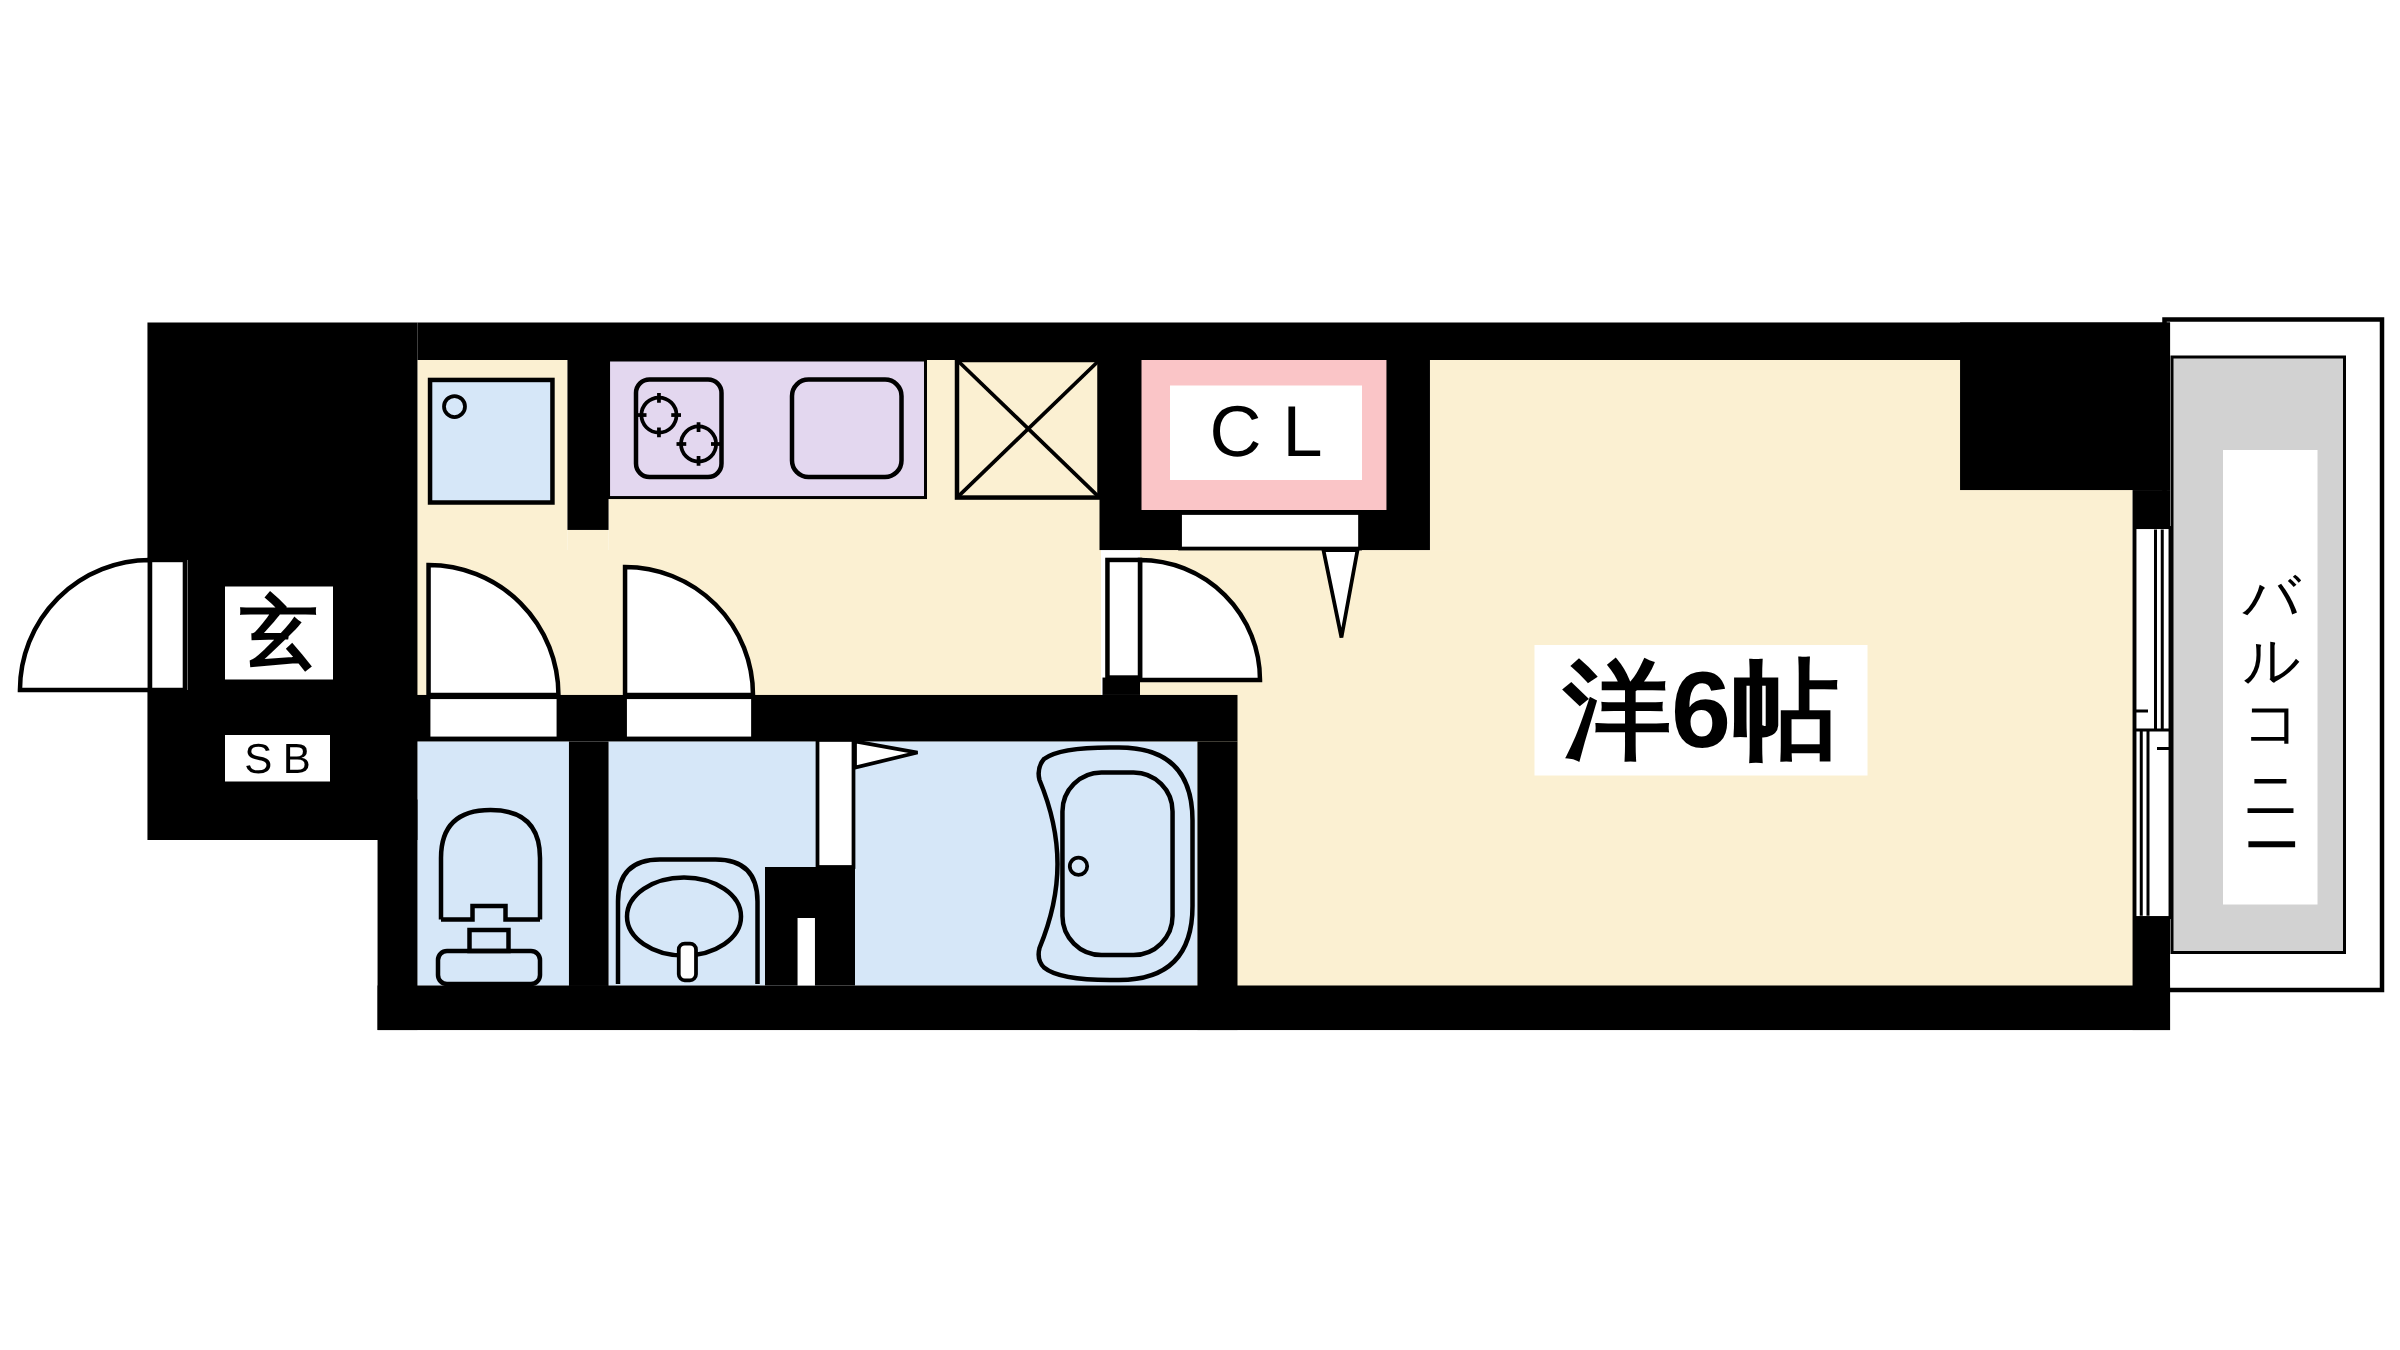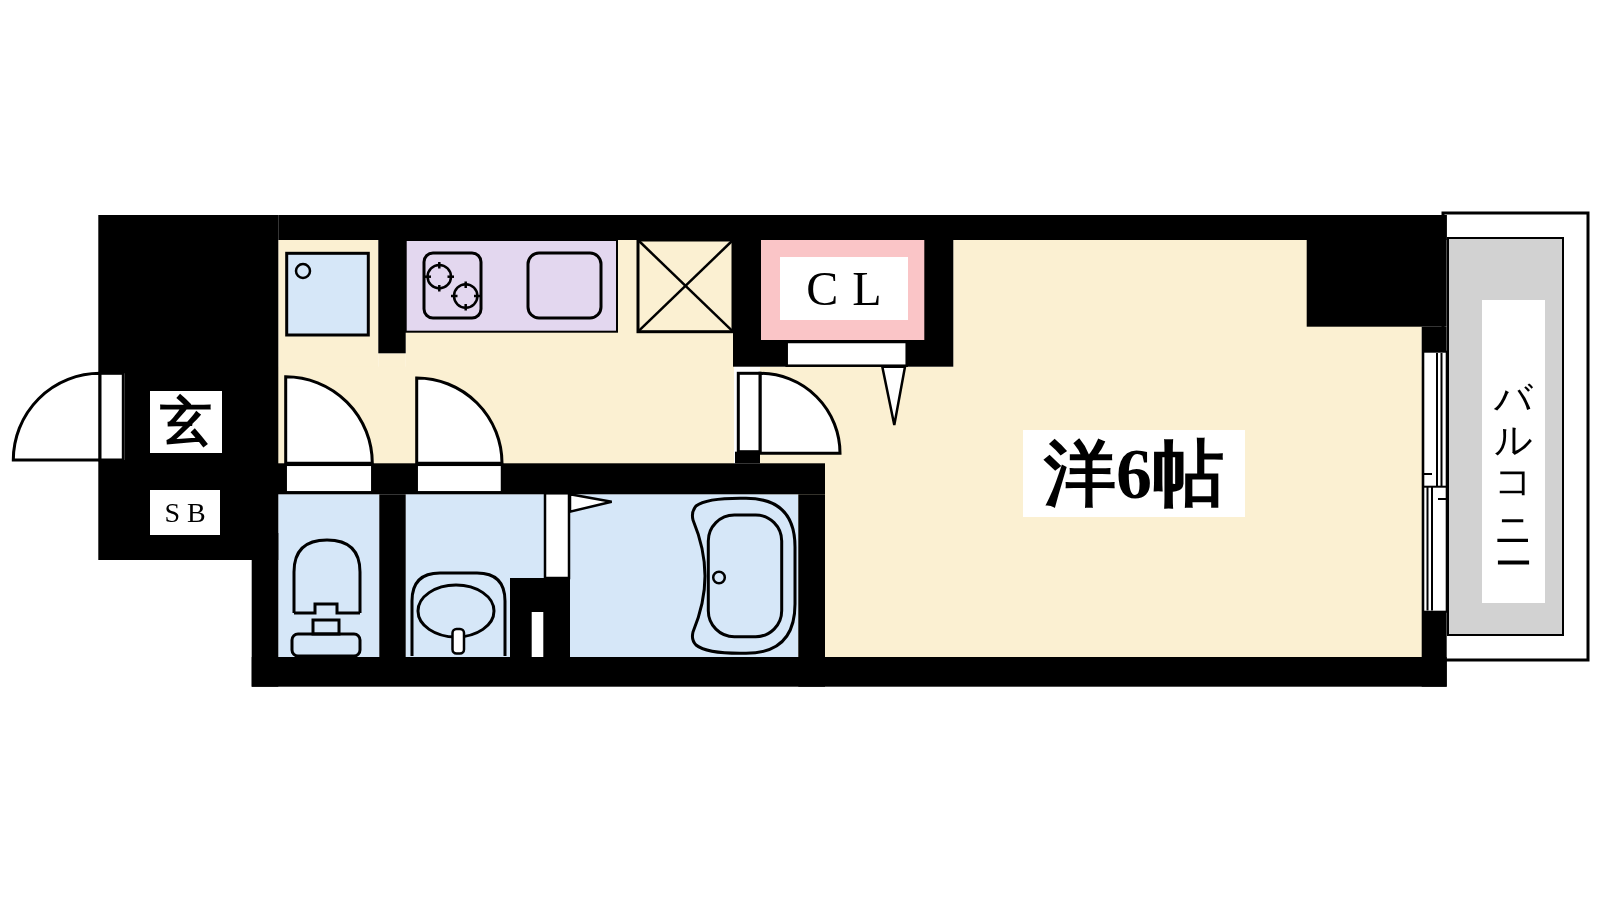--- a/index.html
+++ b/index.html
@@ -1,22 +1,22 @@
 <!DOCTYPE html>
 <html style="--bg: #FFFFFF; --wall: #000000; --floor-cream: #FBF0D2; --wet-blue: #D6E7F8; --counter-purple: #E3D7EF; --accent-pink: #FAC5C7; --genkan-gray: #C9C9C9; --balcony-gray: #D2D2D2; --line: #000000;"><head>
 <meta charset="utf-8">
 <style>
   html,body{margin:0;padding:0;background:#fff;}
   #stage{position:relative;width:1600px;height:900px;background:var(--bg,#fff);overflow:hidden;
          font-family:"DejaVu Sans","Liberation Sans",sans-serif;}
   #plan-svg{position:absolute;left:0;top:0;}
   .label{position:absolute;background:#fff;color:#000;display:flex;align-items:center;justify-content:center;
-         font-family:Liberation Serif, serif;line-height:1;}
+         font-family:Liberation Sans, sans-serif;line-height:1;}
   .label-genkan{left:150px;top:391px;width:72px;height:62px;font-size:52px;font-weight:600;}
-  .label-sb{left:150px;top:490px;width:70px;height:45px;font-size:28px;letter-spacing:7px;padding-left:7px;box-sizing:border-box;}
+  .label-sb{left:150px;top:490px;width:70px;height:31px;font-size:28px;letter-spacing:7px;padding-left:7px;box-sizing:border-box;}
   .label-cl{left:780px;top:257px;width:128px;height:63px;font-size:48px;letter-spacing:14px;padding-left:14px;box-sizing:border-box;}
   .label-room{left:1023px;top:430px;width:222px;height:87px;font-size:72px;font-weight:600;}
   .label-balcony{left:1482px;top:300px;width:63px;height:303px;font-size:38px;
                  writing-mode:vertical-rl;text-orientation:mixed;letter-spacing:4px;}
 </style>
 </head>
 <body>
 
 <div id="stage">
 <svg id="plan-svg" width="1600" height="900" viewBox="0 0 1600 900">

